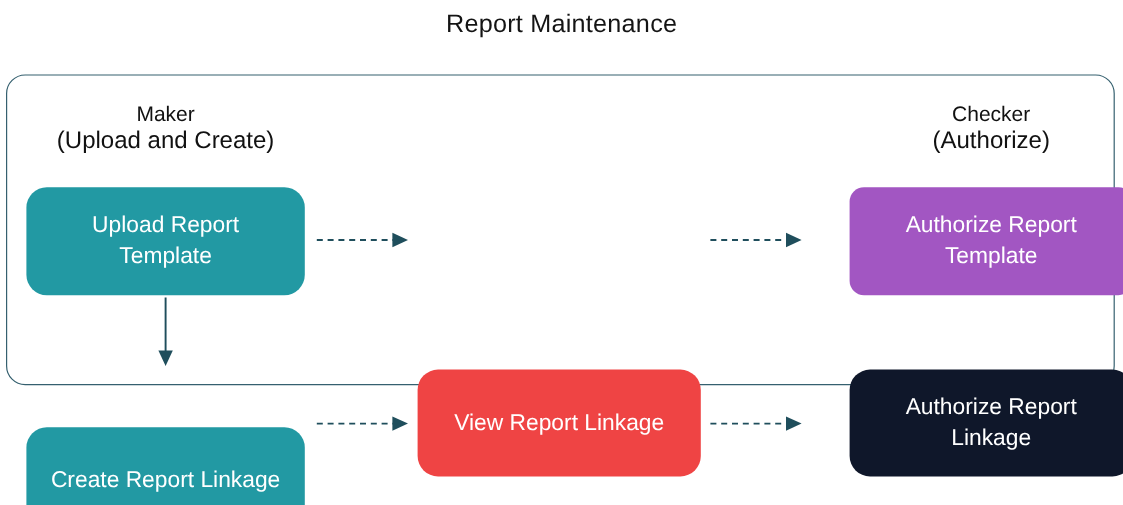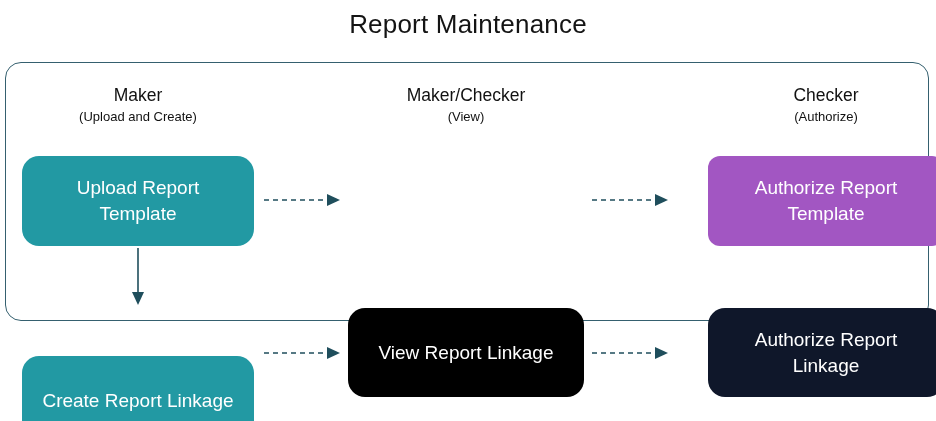--- a/index.html
+++ b/index.html
@@ -6,37 +6,37 @@
   body{
     width:936px;height:421px;
     background:#ffffff;
     font-family:"Liberation Sans", sans-serif;
     position:relative;
     overflow:hidden;
   }
   .title{
     position:absolute; left:0; top:9px; width:100%;
     text-align:center;
-    font-size:26px; font-weight:500; color:#141414;
+    font-size:21px; font-weight:500; color:#141414;
     letter-spacing:0.2px;
   }
   .panel{
     position:absolute; left:5px; top:62px;
     width:924px; height:259px;
     border:1px solid var(--panel_border,#35606F);
     border-radius:16px;
     background:#ffffff;
     box-sizing:border-box;
   }
   .col-header{
     position:absolute; top:21px;
     text-align:center; color:#111111;
   }
   .col-header .role{font-size:17.5px; line-height:22px;}
-  .col-header .sub{font-size:13px; line-height:22px;}
+  .col-header .sub{font-size:20px; line-height:22px;}
   .node{
     position:absolute;
     border-radius:17px;
     color:#ffffff;
     display:flex; align-items:center; justify-content:center;
     text-align:center;
     font-size:19px; line-height:26px;
     padding:0 18px; box-sizing:border-box;
   }
   .hdr1,.node-c1{left:16px;width:232px;}
@@ -57,40 +57,36 @@
 <body>
 
 <div class="title">Report Maintenance</div>
 
 <div class="panel">
 
   <div class="col-header hdr1">
     <div class="role">Maker</div>
     <div class="sub">(Upload and Create)</div>
   </div>
-  <div class="col-header hdr2">
-    <div class="role">Maker/Checker</div>
-    <div class="sub">(View)</div>
-  </div>
   <div class="col-header hdr3">
     <div class="role">Checker</div>
     <div class="sub">(Authorize)</div>
   </div>
 
   <div class="node node-c1 row1" style="background: rgb(34, 153, 163);">
     <span>Upload Report Template</span>
   </div>
   <div class="node node-c3 row1" style="background: rgb(162, 86, 194); border-radius: 12px;">
     <span>Authorize Report Template</span>
   </div>
 
   <div class="node node-c1 row2" style="background: rgb(34, 153, 163); margin-top: 48px;">
     <span>Create Report Linkage</span>
   </div>
-  <div class="node node-c2 row2" style="background: #000000;">
+  <div class="node node-c2 row2" style="background: #ef4444;">
     <span>View Report Linkage</span>
   </div>
   <div class="node node-c3 row2" style="background: #0f172a; align-items: center;">
     <span>Authorize Report Linkage</span>
   </div>
 
   <svg class="arrows" viewBox="0 0 924 351" xmlns="http://www.w3.org/2000/svg">
     <g>
       <line class="arrow-line dashed" x1="258" y1="137" x2="322" y2="137"></line>
       <polygon class="arrow-head" points="334,137 321,131 321,143"></polygon>

